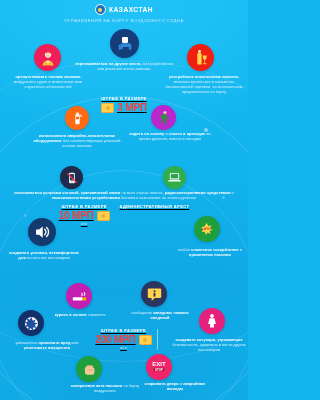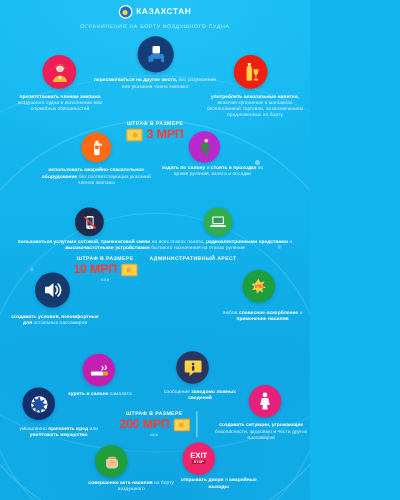--- a/index.html
+++ b/index.html
@@ -56,21 +56,21 @@
   .badge svg{display:block;}
 
   
   .tblock{
     position:absolute;text-align:center;color:#d8f2ff;
     font-size:3.9px;line-height:1.32;letter-spacing:.05px;
   }
   .tblock b{color:#ffffff;font-weight:bold;}
 
   
-  .penalty{position:absolute;text-align:center;}
+  .penalty{position:absolute;text-align:center;text-decoration:underline;}
   .pen-caption{
     color:#ffffff;font-size:4.1px;font-weight:bold;letter-spacing:.35px;
     text-transform:uppercase;white-space:nowrap;
   }
   .pen-row{
     display:flex;align-items:center;justify-content:center;gap:3px;
     margin-top:1px;white-space:nowrap;
   }
   .pen-amount{
     color:#ff3b2f;font-size:10px;font-weight:bold;letter-spacing:-.2px;

